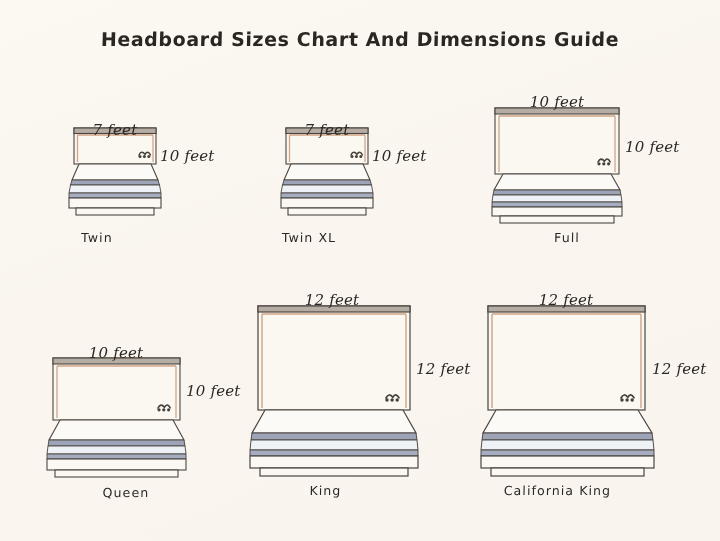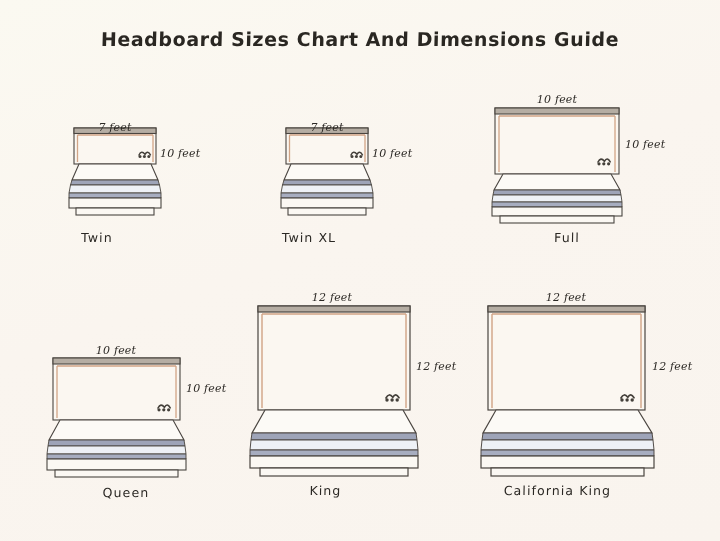--- a/index.html
+++ b/index.html
@@ -56,21 +56,21 @@
     color: #2b2824;
     transform: skewX(-1deg);
     white-space: nowrap;
   }
 
   
   .dim-label {
     position: absolute;
     font-family: "DejaVu Serif", serif;
     font-style: italic;
-    font-size: 11px;
+    font-size: 15px;
     color: #2b2824;
     white-space: nowrap;
     letter-spacing: 0.2px;
   }
   .dim-top { transform: translateX(-50%); }
   .dim-side { }
 
   svg { display: block; overflow: visible; }
 </style>
 </head>

